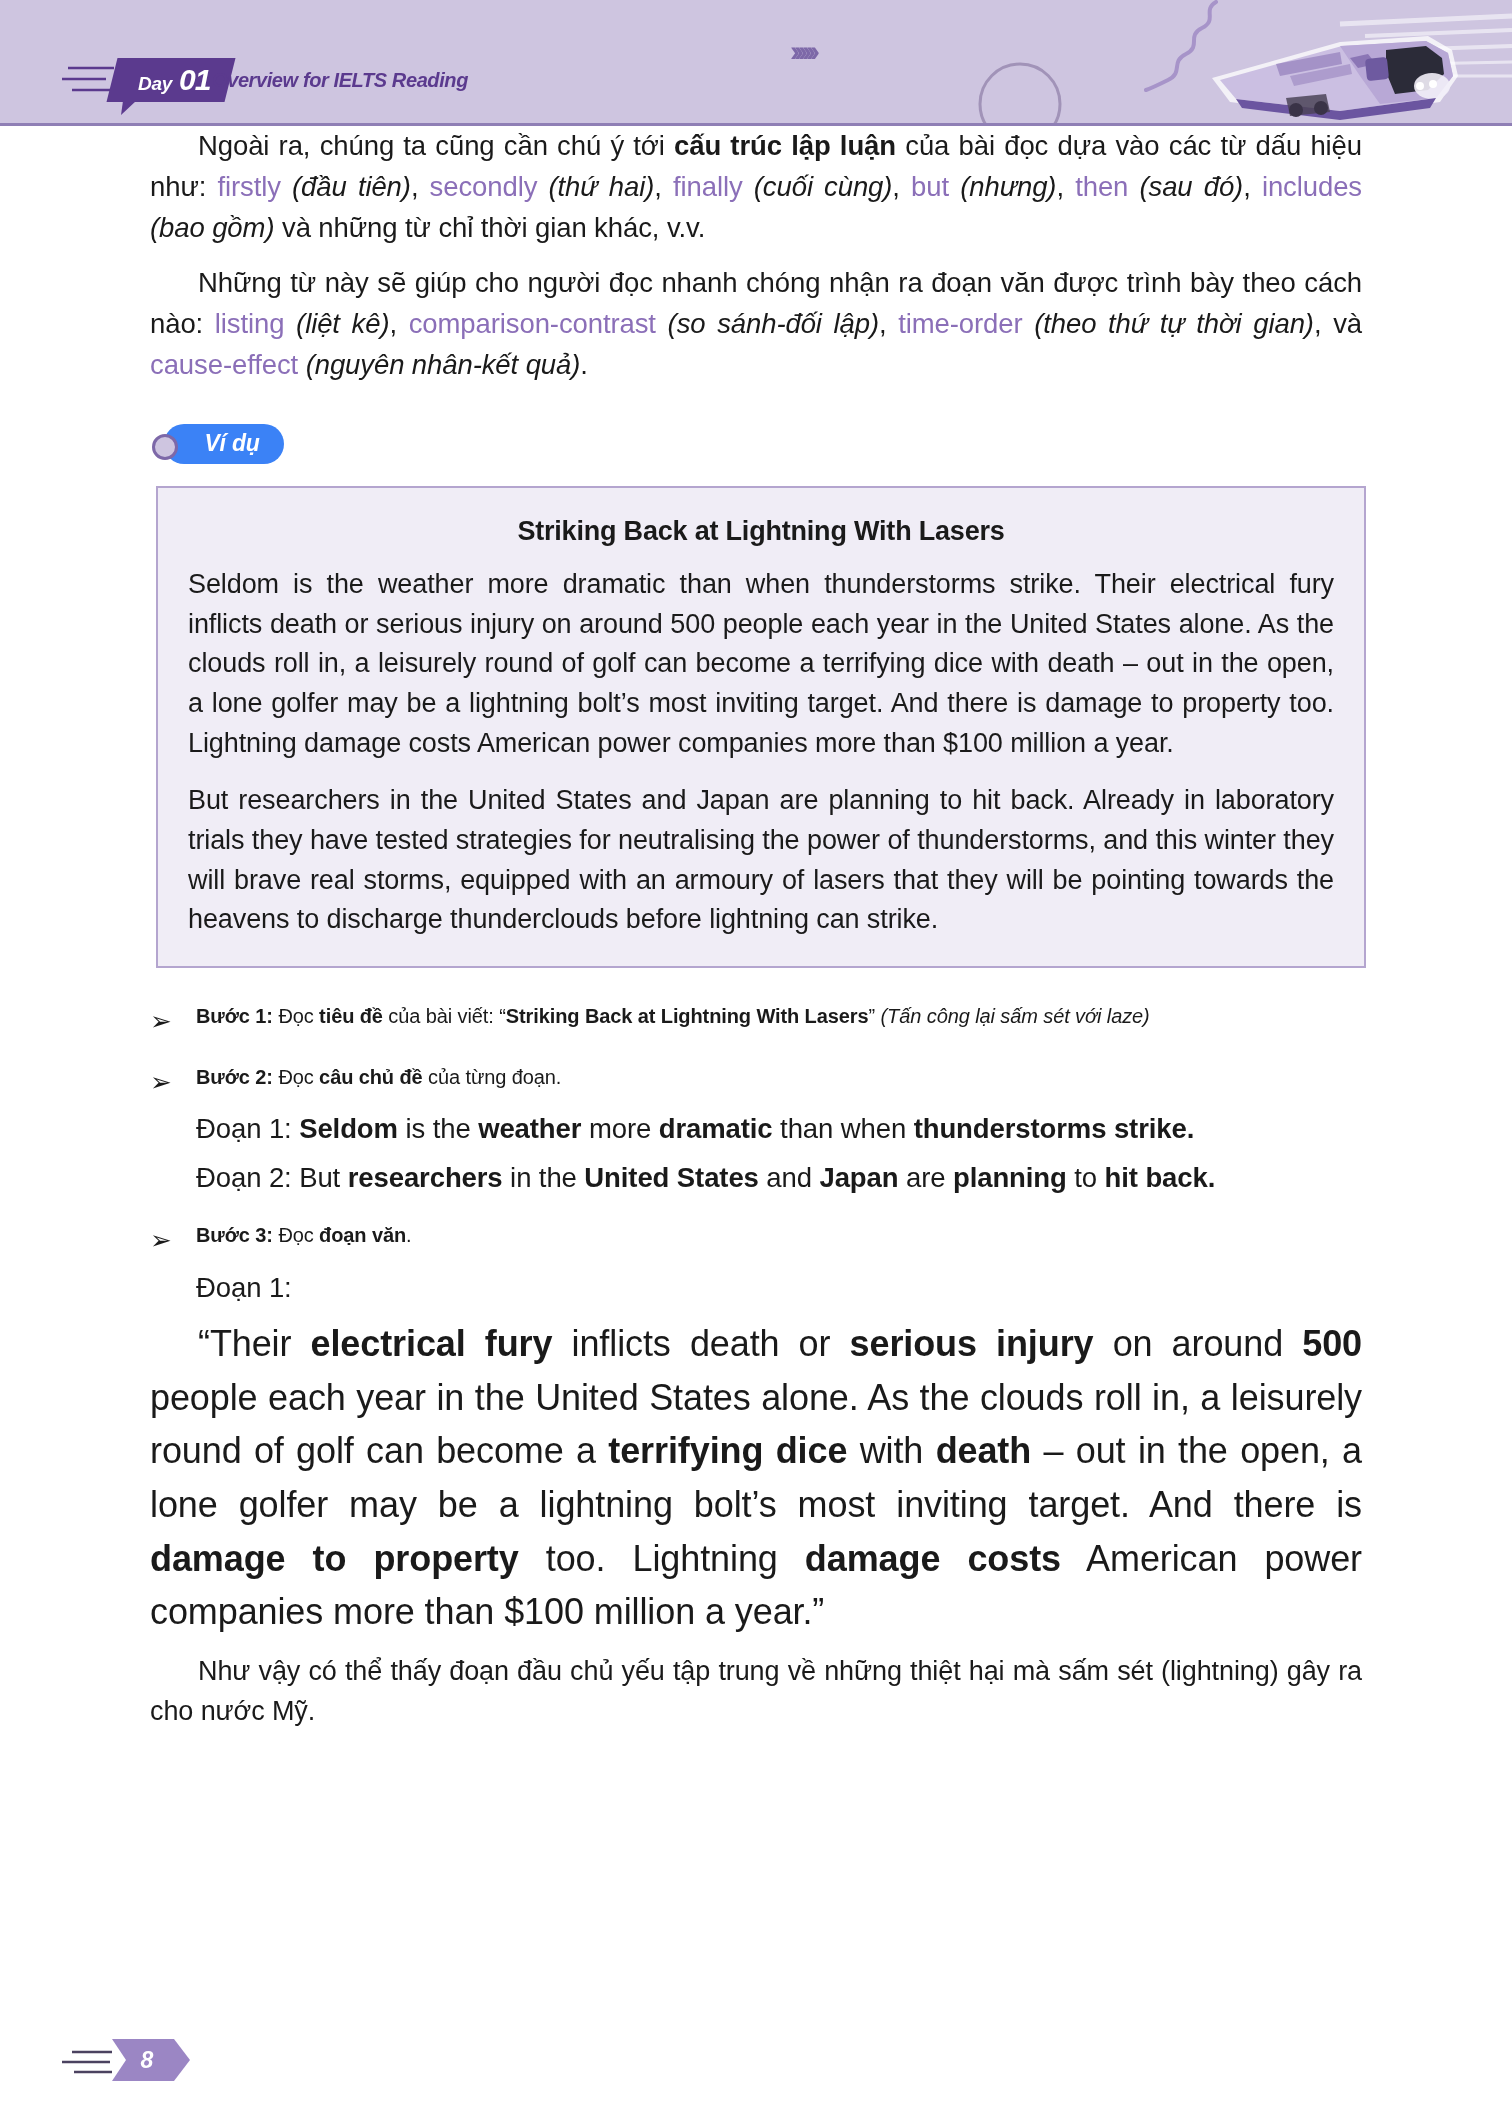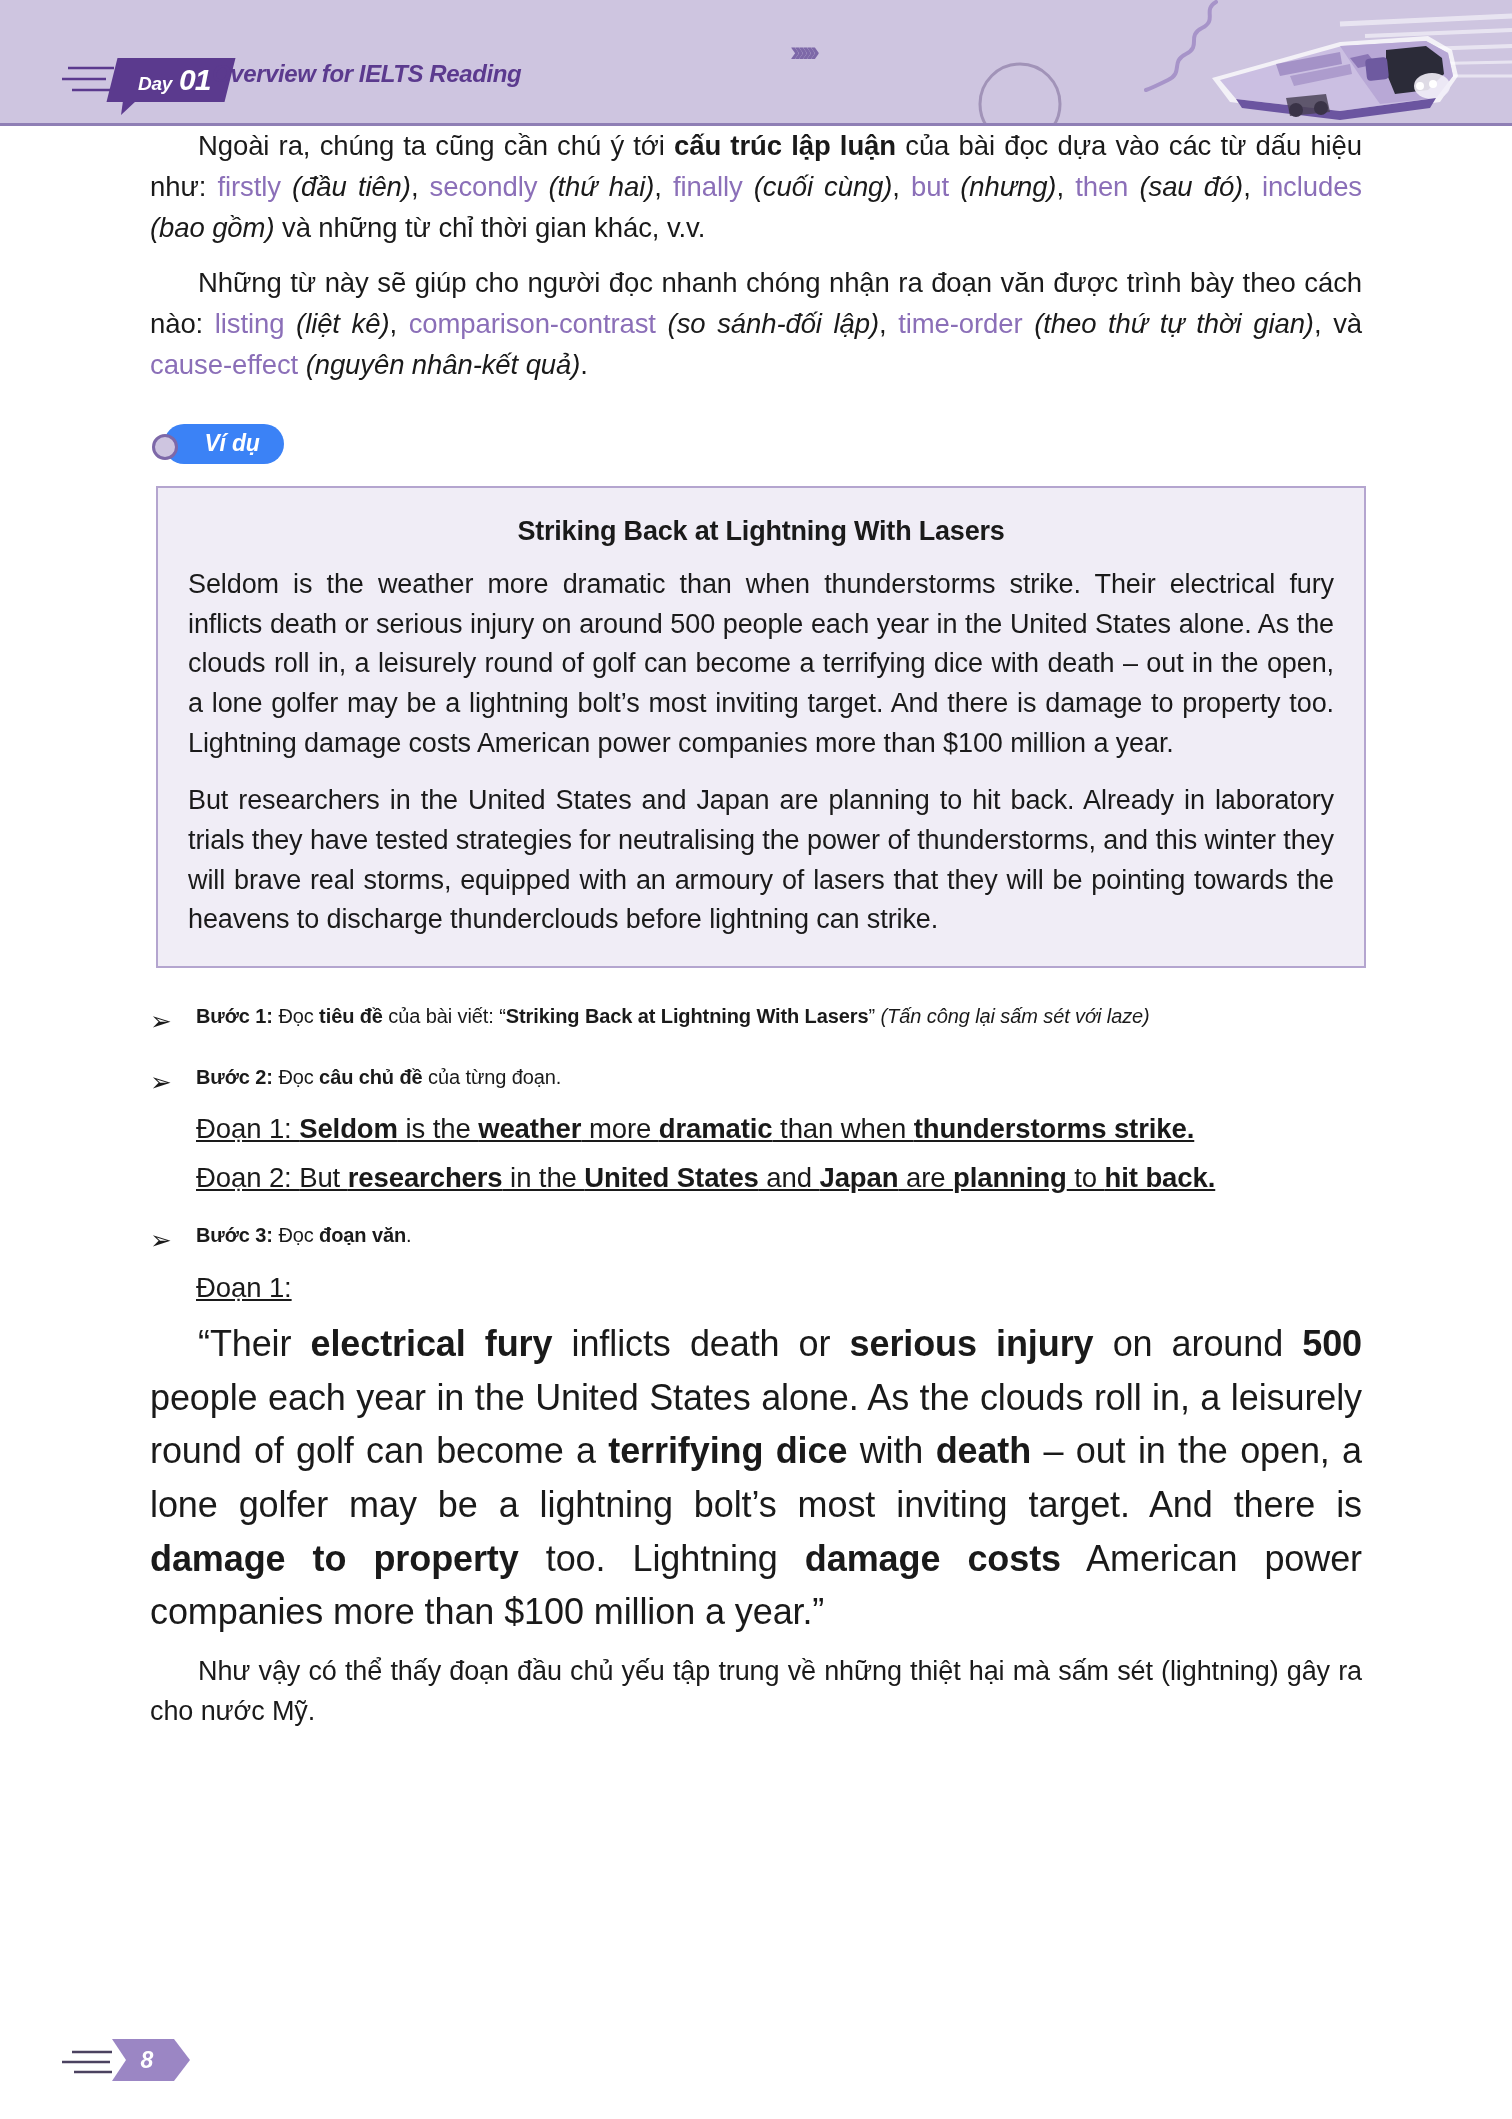--- a/index.html
+++ b/index.html
@@ -33,23 +33,23 @@
     font-style:italic;color:#ffffff;white-space:nowrap;
   }
   .day-word{font-size:19px;font-weight:bold;letter-spacing:-.3px;}
   .day-num{font-size:30px;font-weight:bold;letter-spacing:-1px;}
   .day-notch{
     position:absolute;left:122px;top:101px;width:0;height:0;
     border-left:13px solid #5b3a8e;border-bottom:14px solid transparent;
     transform:skewX(-8deg);
   }
   .hdr-title{
-    position:absolute;left:212px;top:52px;height:44px;
+    position:absolute;left:212px;top:58px;height:44px;
     display:flex;align-items:center;
-    font-size:24px;font-weight:bold;font-style:italic;
+    font-size:20px;font-weight:bold;font-style:italic;
     color:#5b3a8e;letter-spacing:-.4px;white-space:nowrap;
   }
   .chevrons{
     position:absolute;left:790px;top:36px;
     display:flex;gap:0px;color:#7d68a8;
     font-size:30px;font-weight:bold;line-height:1;letter-spacing:-6px;
   }
 
   
   .page-body{
@@ -122,21 +122,20 @@
     font-family:"DejaVu Sans",sans-serif;
   }
   .step-text{
     flex:1;font-size:20px;line-height:1.49;text-align:justify;
     letter-spacing:-.1px;
   }
   .sub-line{
     margin-left:196px;width:1170px;
     font-size:27.5px;line-height:1.49;letter-spacing:-.1px;
     margin-bottom:8px;
-    text-decoration:underline;
   }
   .gap-sm{height:14px;}
 
   .quote-para{
     margin:6px 0 0 150px;width:1212px;
     font-size:36px;line-height:1.49;text-align:justify;
     text-indent:48px;letter-spacing:-.1px;
   }
   .closing-para{
     margin:12px 0 0 150px;width:1212px;

